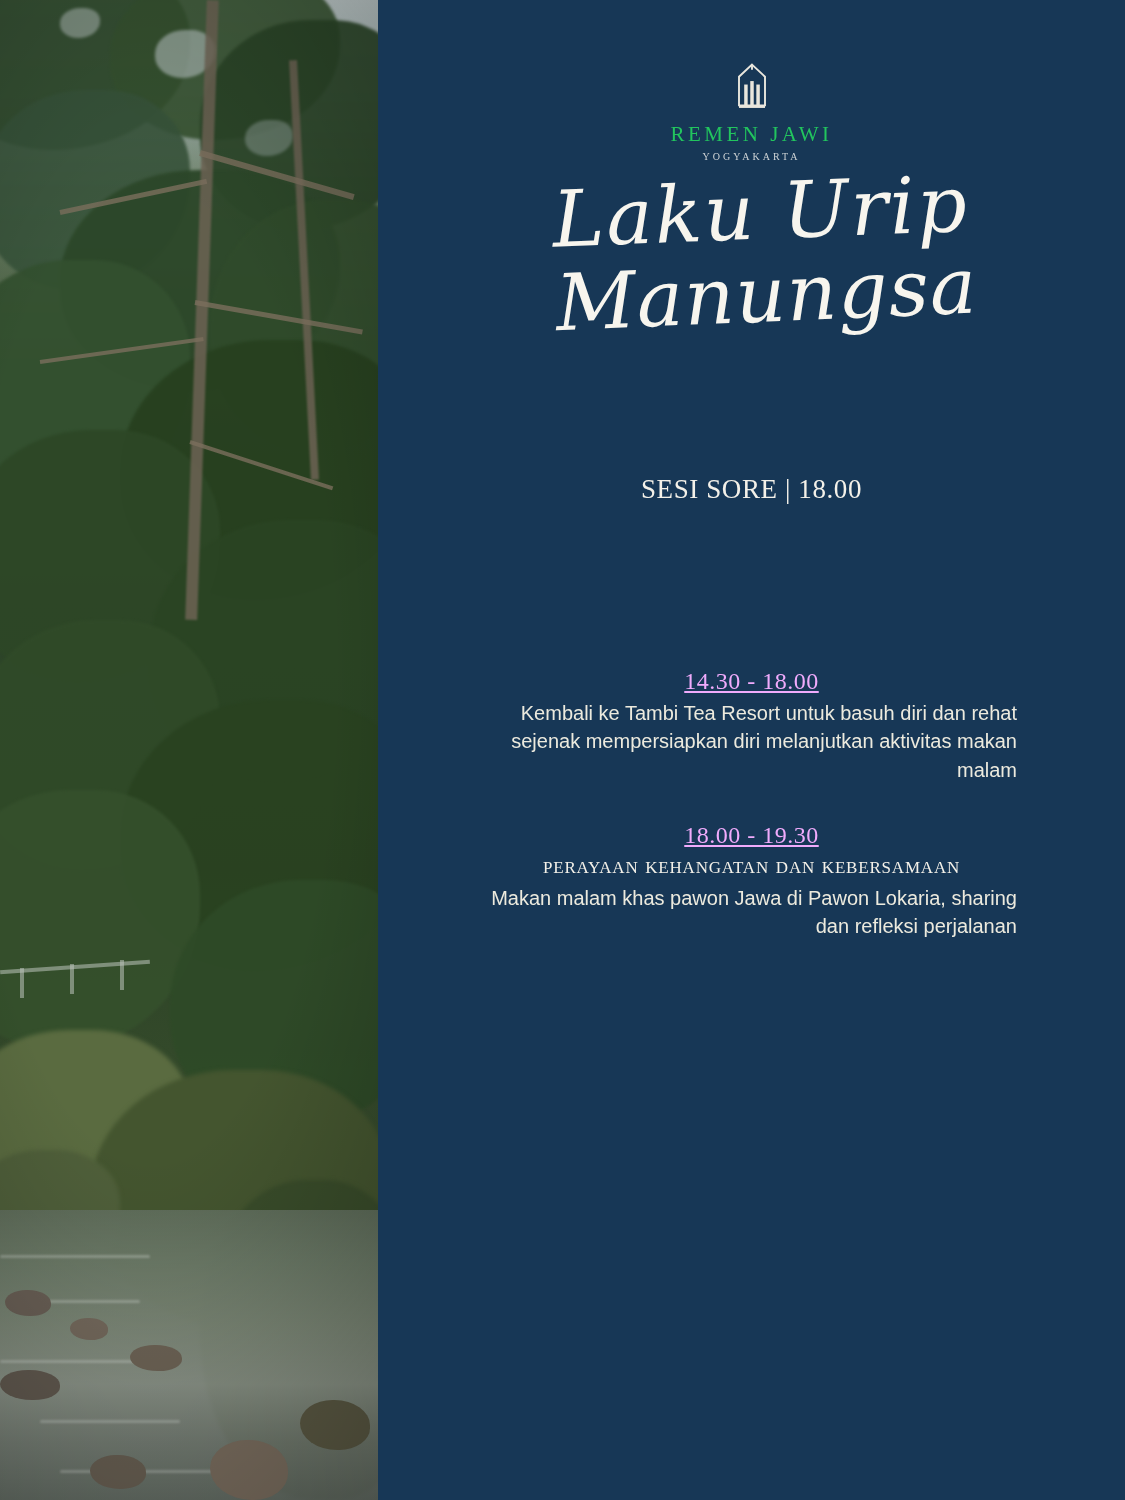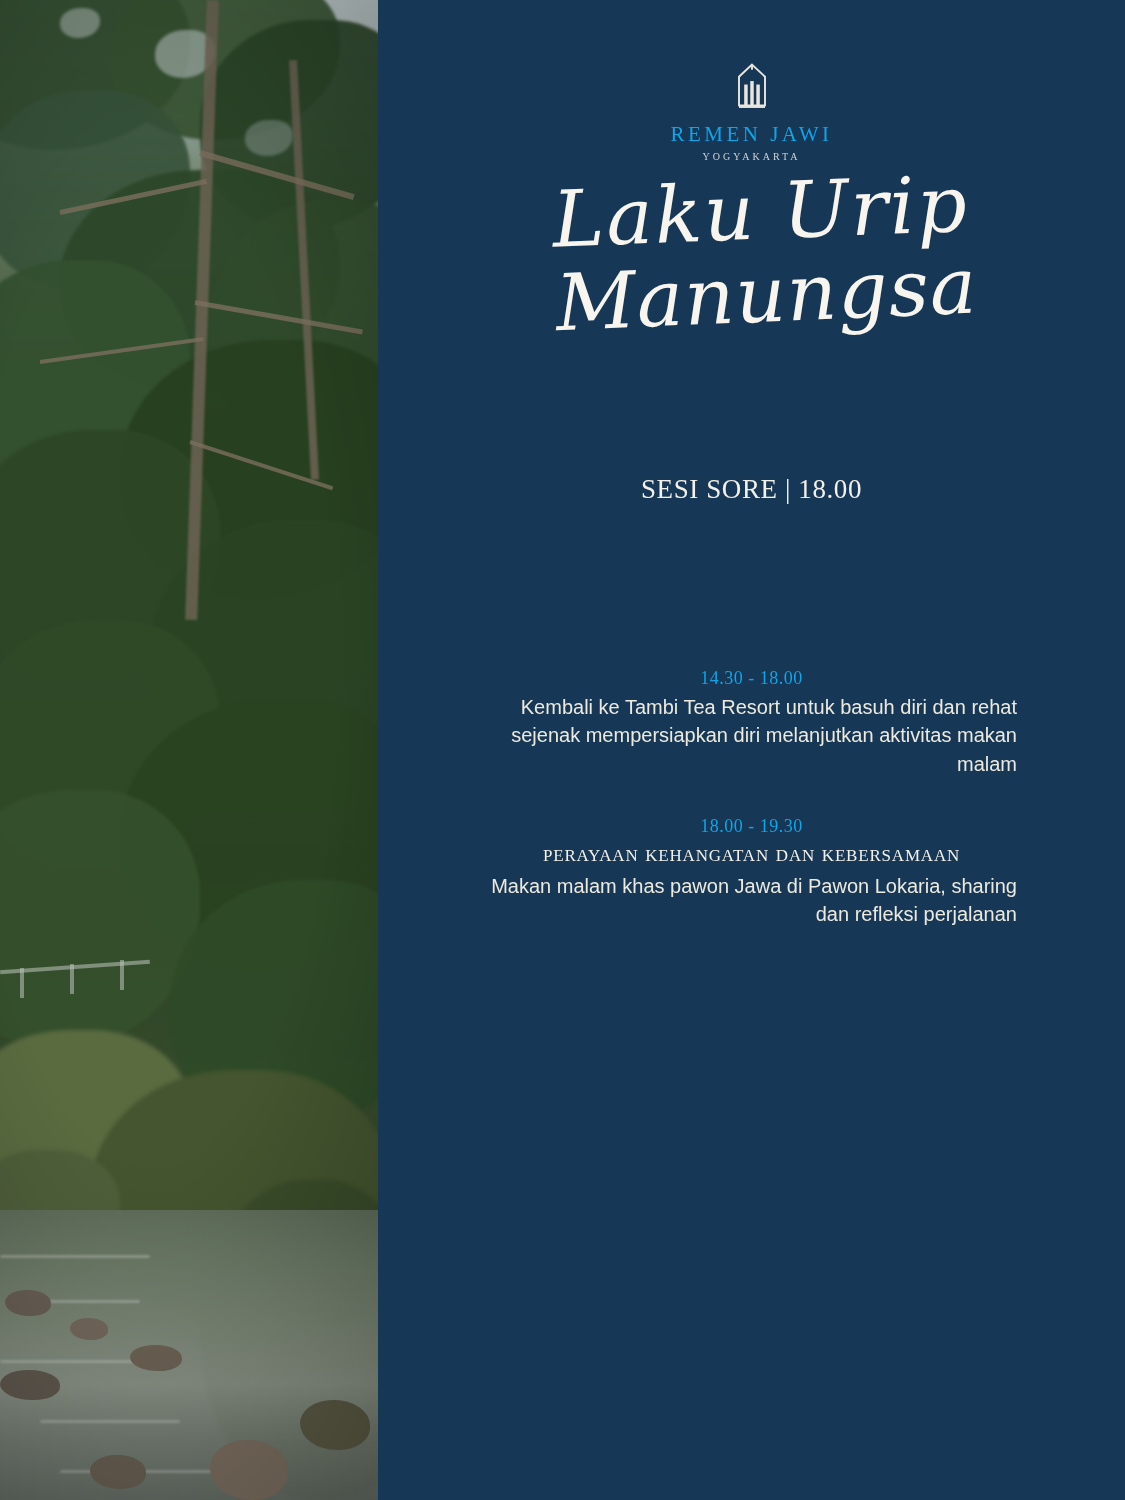--- a/index.html
+++ b/index.html
@@ -116,21 +116,21 @@
   .brand-mark {
     width: 52px;
     height: 52px;
     display: block;
   }
   .brand-name {
     margin-top: 8px;
     font-family: "Liberation Serif", serif;
     font-size: 21px;
     letter-spacing: 3.5px;
-    color: #0ea5e9;
+    color: #22c55e;
   }
   .brand-sub {
     margin-top: 4px;
     font-family: "Liberation Serif", serif;
     font-size: 10px;
     letter-spacing: 3px;
     color: #cfd4d6;
   }
 
   .title {
@@ -199,23 +199,24 @@
     position: absolute;
     top: 668px;
     left: 0;
     width: 100%;
     padding: 0 108px;
     box-sizing: border-box;
   }
   .item { margin-bottom: 38px; }
   .item-time {
     font-family: "Liberation Serif", serif;
-    font-size: 18px;
+    font-size: 24px;
     letter-spacing: 0.5px;
-    color: #0ea5e9;
+    color: #f0abfc;
+    text-decoration: underline;
   }
   .item-title {
     margin-top: 3px;
     font-family: "Liberation Serif", serif;
     font-size: 24px;
     letter-spacing: 0.8px;
     color: #f4f1e9;
     font-variant: small-caps;
     text-transform: lowercase;
     line-height: 1.15;

